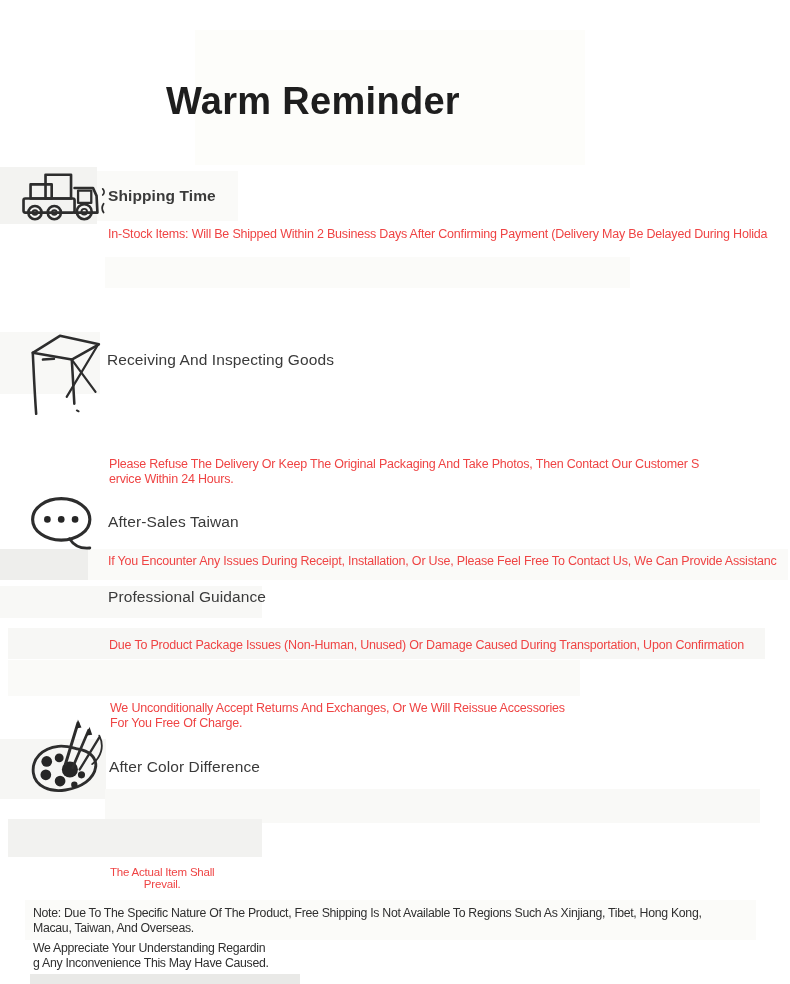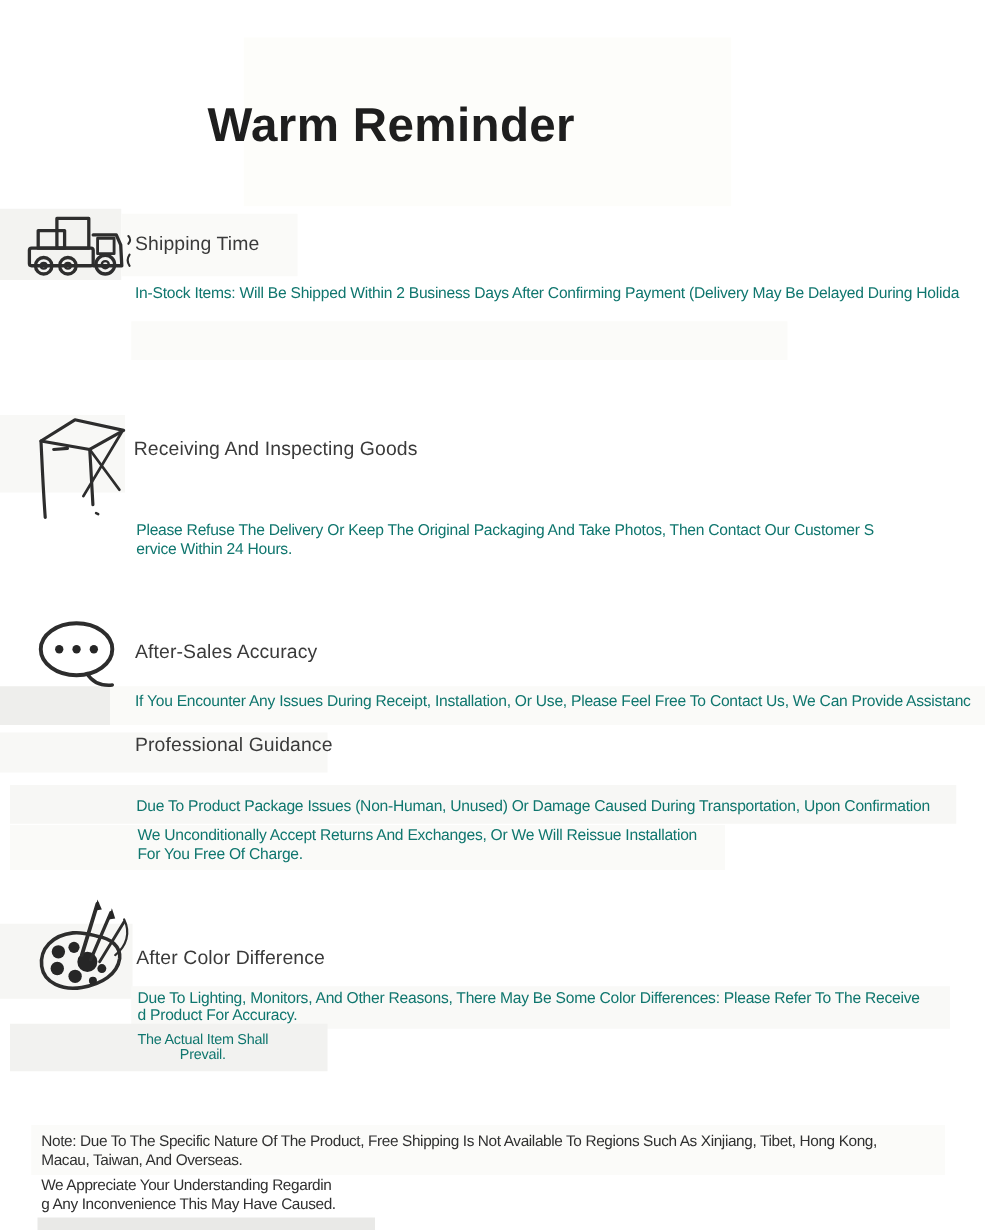--- a/index.html
+++ b/index.html
@@ -9,24 +9,24 @@
   }
   .patch{position:absolute;pointer-events:none;}
   .title{
     position:absolute;top:82px;left:0;width:626px;text-align:center;
     font-size:38px;font-weight:700;color:#1e1e1e;letter-spacing:0.3px;line-height:1.05;
   }
   .sec-heading{
     position:absolute;font-size:15.5px;color:#3a3a3a;letter-spacing:0.1px;white-space:pre;
   }
   .body-text{
-    position:absolute;font-size:12.5px;color:#0f766e;letter-spacing:-0.2px;
+    position:absolute;font-size:12.5px;color:#ef4444;letter-spacing:-0.2px;
     white-space:pre;line-height:1.2;
   }
-  .wrap{white-space:pre-line;}
+  .wrap{white-space:pre-line;margin-top:40px;}
   .note-text{
     position:absolute;font-size:12.3px;color:#303030;letter-spacing:-0.3px;
     white-space:pre-line;line-height:15.3px;
   }
   .iconbox{position:absolute;}
   .iconbox svg{display:block;width:100%;height:100%;}
   .ink{stroke:#2d2d2d;fill:none;stroke-linecap:round;stroke-linejoin:round;}
   .ink-fill{fill:#262626;stroke:none;}
 </style>
 </head>
@@ -62,21 +62,21 @@
       <circle class="ink" cx="17" cy="52" r="7.5" stroke-width="3"></circle>
       <circle class="ink" cx="17" cy="52" r="2.6" stroke-width="2.2"></circle>
       <circle class="ink" cx="39" cy="52" r="7.5" stroke-width="3"></circle>
       <circle class="ink" cx="39" cy="52" r="2.6" stroke-width="2.2"></circle>
       <circle class="ink" cx="73" cy="51" r="8.5" stroke-width="3"></circle>
       <circle class="ink" cx="73" cy="51" r="3.2" stroke-width="2.2"></circle>
       <path class="ink" d="M94,25 c2,2 2,5 0,7" stroke-width="2"></path>
       <path class="ink" d="M95,42 c-2,3 -2,7 0,10" stroke-width="2"></path>
     </svg>
   </div>
-  <div class="sec-heading" style="left:108px;top:187px;">Shipping Time</div>
+  <div class="sec-heading" style="left:108px;top:187px;font-weight:bold;">Shipping Time</div>
   <div class="body-text" style="left:108px;top:227px;">In-Stock Items: Will Be Shipped Within 2 Business Days After Confirming Payment (Delivery May Be Delayed During Holida</div>
 
   <div class="iconbox" style="left:26px;top:327px;width:78px;height:94px;">
     <svg viewBox="0 0 92 110">
       <path class="ink" d="M8,30 L40,10 L86,20 L54,38 Z" stroke-width="3"></path>
       <path class="ink" d="M8,30 C9,50 10,75 12,102" stroke-width="3"></path>
       <path class="ink" d="M54,38 C55,55 56,70 57,90" stroke-width="3"></path>
       <path class="ink" d="M54,38 L82,76" stroke-width="2.6"></path>
       <path class="ink" d="M84,22 L48,82" stroke-width="2.6"></path>
       <path class="ink" d="M20,38 L33,37" stroke-width="3"></path>
@@ -89,25 +89,25 @@
 
   <div class="iconbox" style="left:28px;top:493px;width:72px;height:62px;">
     <svg viewBox="0 0 78 64">
       <ellipse class="ink" cx="36" cy="27" rx="31" ry="22.5" stroke-width="3.4"></ellipse>
       <circle class="ink-fill" cx="21" cy="27" r="3.6"></circle>
       <circle class="ink-fill" cx="36" cy="27" r="3.6"></circle>
       <circle class="ink-fill" cx="51" cy="27" r="3.6"></circle>
       <path class="ink" d="M45,48 C50,56 57,59 67,58" stroke-width="3"></path>
     </svg>
   </div>
-  <div class="sec-heading" style="left:108px;top:513px;">After-Sales Accuracy</div>
+  <div class="sec-heading" style="left:108px;top:513px;">After-Sales Taiwan</div>
   <div class="body-text" style="left:108px;top:554px;">If You Encounter Any Issues During Receipt, Installation, Or Use, Please Feel Free To Contact Us, We Can Provide Assistanc</div>
   <div class="sec-heading" style="left:108px;top:588px;">Professional Guidance</div>
   <div class="body-text" style="left:109px;top:638px;">Due To Product Package Issues (Non-Human, Unused) Or Damage Caused During Transportation, Upon Confirmation</div>
-  <div class="body-text wrap" style="left:110px;top:661px;line-height:14.5px;">We Unconditionally Accept Returns And Exchanges, Or We Will Reissue Installation
+  <div class="body-text wrap" style="left:110px;top:661px;line-height:14.5px;">We Unconditionally Accept Returns And Exchanges, Or We Will Reissue Accessories
 For You Free Of Charge.</div>
 
   <div class="iconbox" style="left:28px;top:715px;width:82px;height:84px;">
     <svg viewBox="0 0 92 88">
       <path class="ink" d="M34,32 C16,34 4,46 6,62 C8,77 25,84 42,81 C60,78 74,69 76,55 C77,44 68,37 56,35 C48,33 42,31 34,32 Z" stroke-width="3.2"></path>
       <circle class="ink-fill" cx="21" cy="49" r="6"></circle>
       <circle class="ink-fill" cx="35" cy="45" r="5"></circle>
       <circle class="ink-fill" cx="47" cy="58" r="9"></circle>
       <circle class="ink-fill" cx="20" cy="64" r="6"></circle>
       <circle class="ink-fill" cx="36" cy="71" r="6"></circle>
@@ -115,22 +115,20 @@
       <circle class="ink-fill" cx="60" cy="64" r="4"></circle>
       <path class="ink" d="M42,52 L56,6" stroke-width="3.4"></path>
       <path class="ink-fill" d="M54,12 L56,2 L60,11 Z"></path>
       <path class="ink" d="M50,56 L68,14" stroke-width="3"></path>
       <path class="ink-fill" d="M66,20 L69,10 L72,19 Z"></path>
       <path class="ink" d="M58,58 L80,22" stroke-width="2.6"></path>
       <path class="ink" d="M72,52 C82,44 86,32 80,20" stroke-width="2"></path>
     </svg>
   </div>
   <div class="sec-heading" style="left:109px;top:758px;">After Color Difference</div>
-  <div class="body-text wrap" style="left:110px;top:791px;line-height:14px;">Due To Lighting, Monitors, And Other Reasons, There May Be Some Color Differences: Please Refer To The Receive
-d Product For Accuracy.</div>
   <div class="body-text wrap" style="left:110px;top:827px;font-size:11.5px;line-height:11.8px;text-align:center;">The Actual Item Shall
 Prevail.</div>
 
   <div class="note-text" style="left:33px;top:906px;">Note: Due To The Specific Nature Of The Product, Free Shipping Is Not Available To Regions Such As Xinjiang, Tibet, Hong Kong,
 Macau, Taiwan, And Overseas.</div>
   <div class="note-text" style="left:33px;top:941px;">We Appreciate Your Understanding Regardin
 g Any Inconvenience This May Have Caused.</div>
 
 </div>
 

